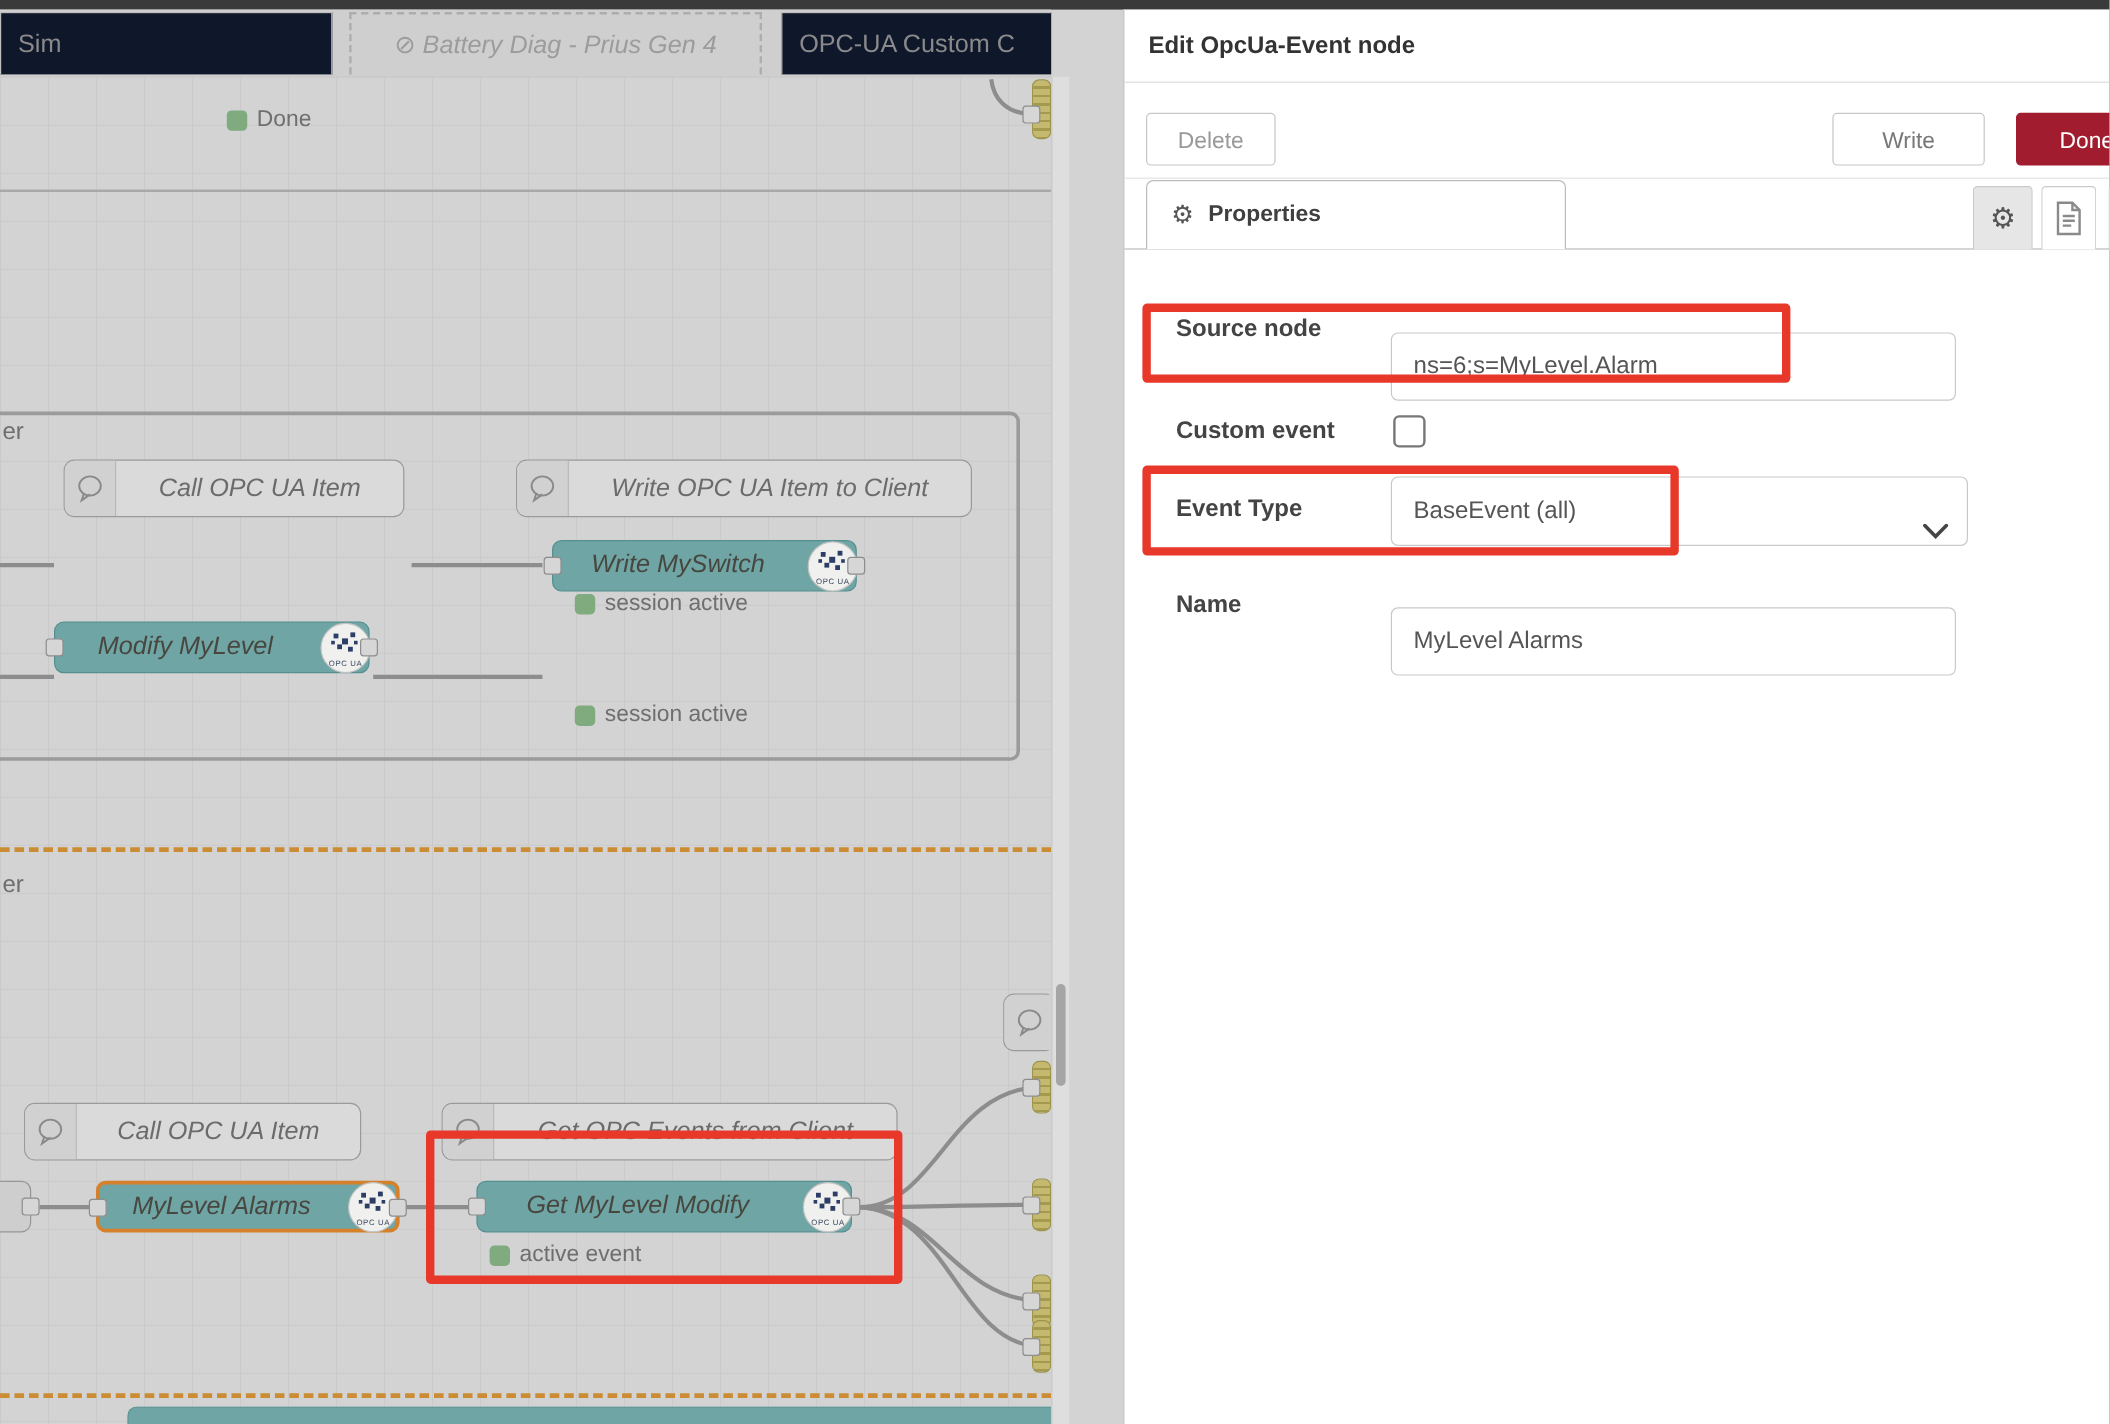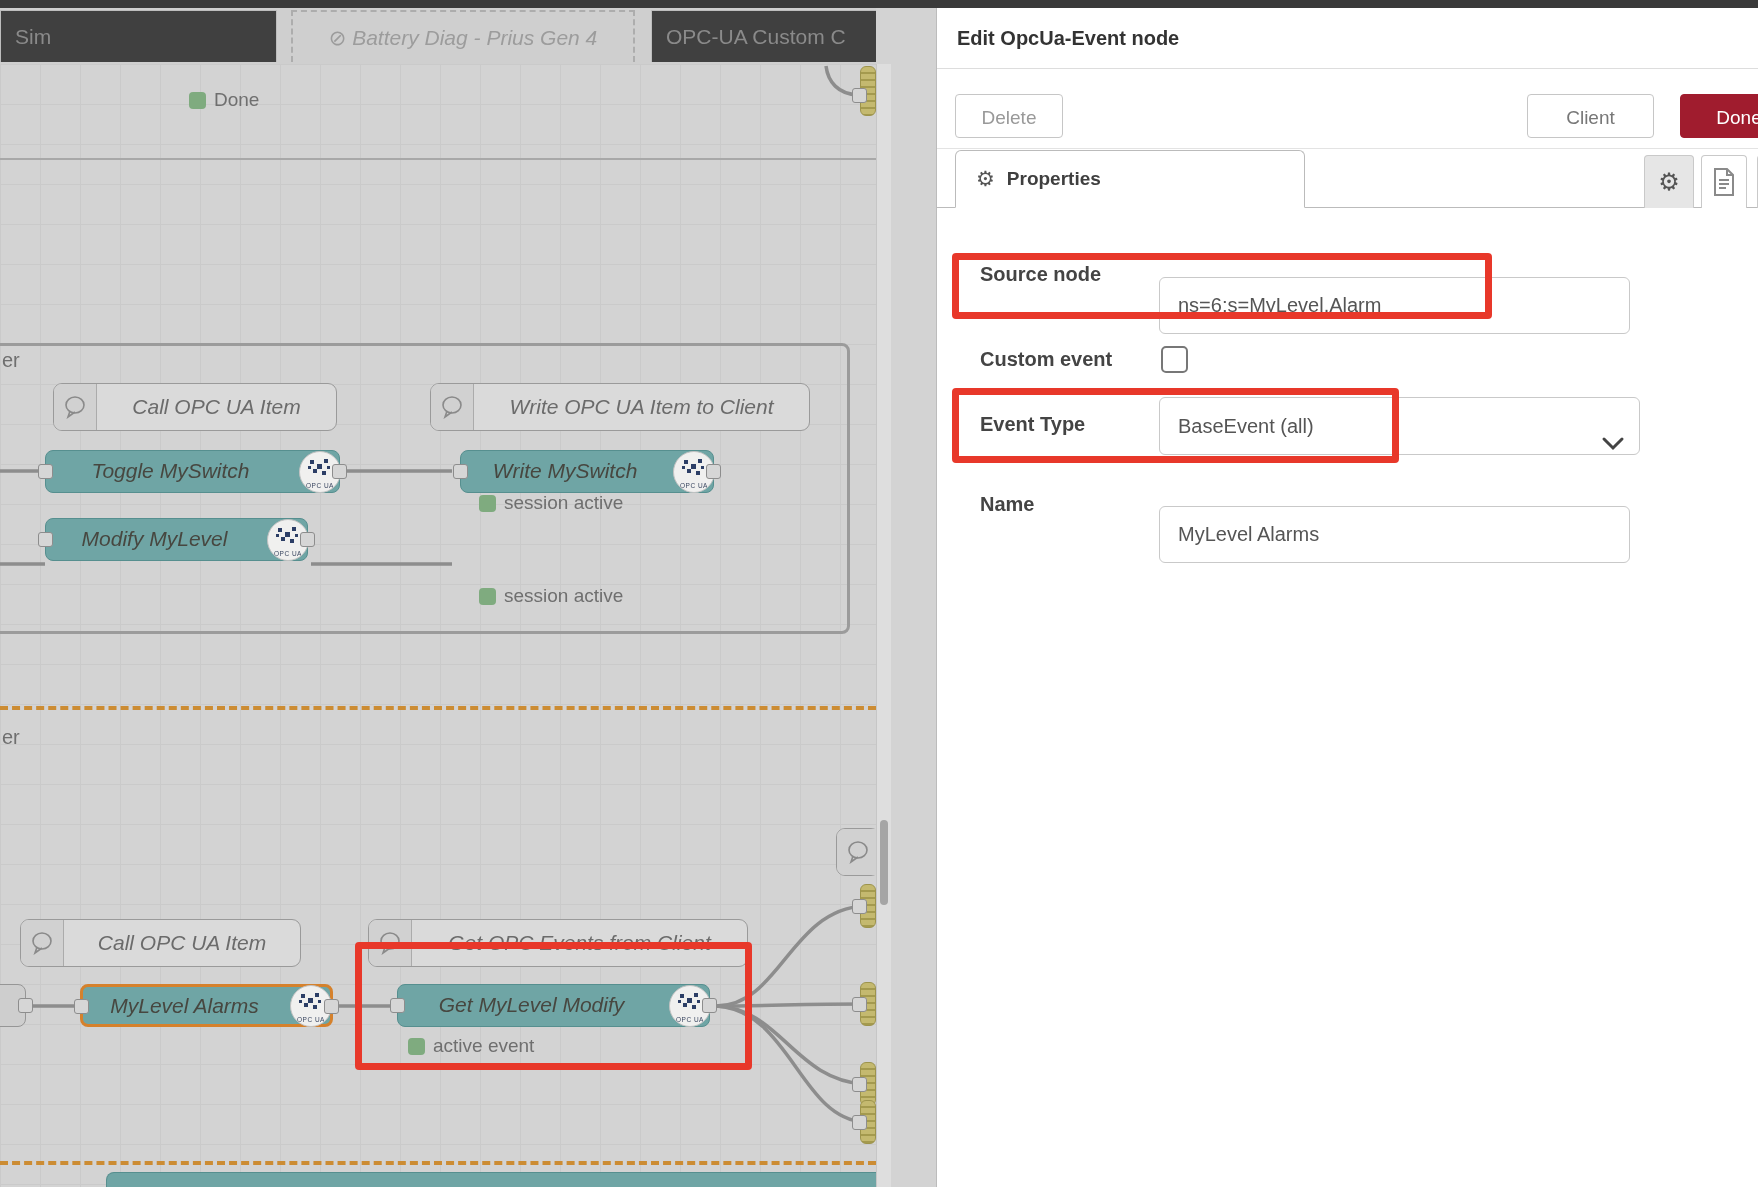--- a/index.html
+++ b/index.html
@@ -1,21 +1,21 @@
 <!DOCTYPE html>
 <html><head>
 <meta charset="utf-8">
 <style>
   html,body{margin:0;padding:0;background:#888;}
   #app{position:relative;width:1758px;height:1187px;overflow:hidden;
        font-family:"Liberation Sans","DejaVu Sans",sans-serif;background:#d3d3d3;}
   
   .topbar{position:absolute;left:0;top:0;width:1758px;height:8px;background:#3a3a3a;}
   .tabbar{position:absolute;left:0;top:8px;width:876px;height:56px;background:#cfcfcf;border-bottom:1px solid #b3b3b3;}
-  .wtab{position:absolute;top:2px;height:52px;background:#404040;border:1px solid #bdbdbd;border-bottom:none;
+  .wtab{position:absolute;top:2px;height:52px;background:#0f172a;border:1px solid #bdbdbd;border-bottom:none;
         color:#8a8a8a;font-size:21px;line-height:52px;box-sizing:border-box;}
   .wtab .pad{padding:0 14px;display:block;overflow:hidden;white-space:nowrap;}
   .wtab.disabled{background:transparent;border:2px dashed #adadad;border-bottom:none;color:#9c9c9c;
                  font-style:italic;text-align:center;}
   
   .canvas{position:absolute;left:0;top:64px;width:876px;height:1123px;background-color:#d3d3d3;
       background-image:linear-gradient(#cacaca 1px,transparent 1px),linear-gradient(90deg,#cacaca 1px,transparent 1px);
       background-size:40px 40px;overflow:hidden;}
   .hline{position:absolute;left:0;width:876px;height:2px;background:#a8a8a8;}
   .groupbox{position:absolute;border:3px solid #9b9b9b;border-radius:8px;}
@@ -135,39 +135,20 @@
     <div class="comment" style="left:430px;top:319px;width:380px">
       <span class="icobox">
         <svg width="26" height="24" viewBox="0 0 26 24">
             <ellipse cx="13" cy="10" rx="9" ry="8" fill="none" stroke="#8a8a8a" stroke-width="1.6"></ellipse>
             <path d="M8 16 L6 22 L13 17" fill="none" stroke="#8a8a8a" stroke-width="1.6"></path>
           </svg>
       </span>
       <span class="clabel">Write OPC UA Item to Client</span>
     </div>
 
-    <div class="node" style="left:45px;top:386px;width:295px">
-      <span class="nlabel">Toggle MySwitch</span>
-      <span class="badge">
-        <svg width="40" height="40">
-            <g fill="#2c3e66">
-              <rect x="10" y="8" width="4" height="4"></rect>
-              <rect x="17" y="12" width="5" height="5"></rect>
-              <rect x="24" y="7" width="4" height="4"></rect>
-              <rect x="13" y="17" width="4" height="4"></rect>
-              <rect x="22" y="19" width="4" height="4"></rect>
-              <rect x="8" y="14" width="3" height="3"></rect>
-              <rect x="27" y="14" width="3" height="3"></rect>
-            </g>
-          </svg>
-        <i class="btxt">OPC UA</i>
-      </span>
-      <i class="port" style="left:-8px;top:13px"></i>
-      <i class="port" style="right:-8px;top:13px"></i>
-    </div>
     <div class="node" style="left:460px;top:386px;width:254px">
       <span class="nlabel">Write MySwitch</span>
       <span class="badge">
         <svg width="40" height="40">
             <g fill="#2c3e66">
               <rect x="10" y="8" width="4" height="4"></rect>
               <rect x="17" y="12" width="5" height="5"></rect>
               <rect x="24" y="7" width="4" height="4"></rect>
               <rect x="13" y="17" width="4" height="4"></rect>
               <rect x="22" y="19" width="4" height="4"></rect>
@@ -306,21 +287,21 @@
 
   <div class="gutter">
     <div class="scrollhandle" style="top:756px"></div>
   </div>
 
   <div class="panel">
     <div class="ptitle">Edit OpcUa-Event node</div>
     <div class="psep1"></div>
 
     <button class="btn" style="left:18px;top:86px;width:108px;color:#999">Delete</button>
-    <button class="btn" style="left:590px;top:86px;width:127px;color:#777">Client</button>
+    <button class="btn" style="left:590px;top:86px;width:127px;color:#777">Write</button>
     <button class="btn danger" style="left:743px;top:86px;width:118px">Done</button>
     <div class="psep2"></div>
 
     <div class="ptabline"></div>
     <div class="ptab">
       <span class="glyph">⚙︎</span>
       <span class="tlabel">Properties</span>
     </div>
     <div class="iconbtn active" style="left:707px;width:50px">
       <span style="font-size:24px;color:#555">⚙︎</span>

